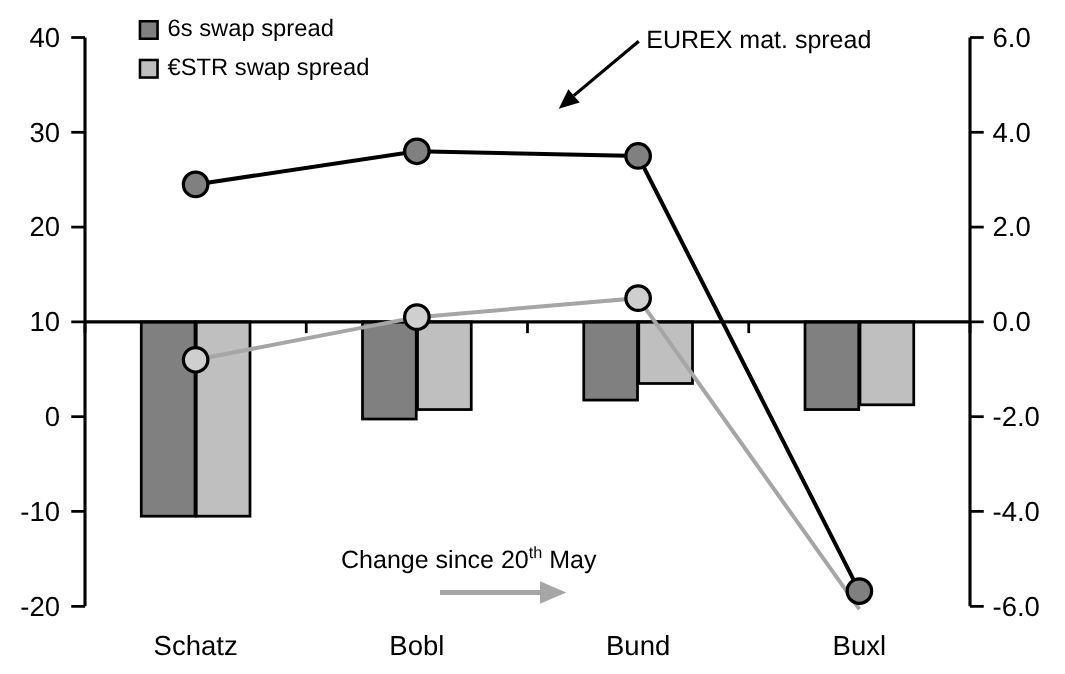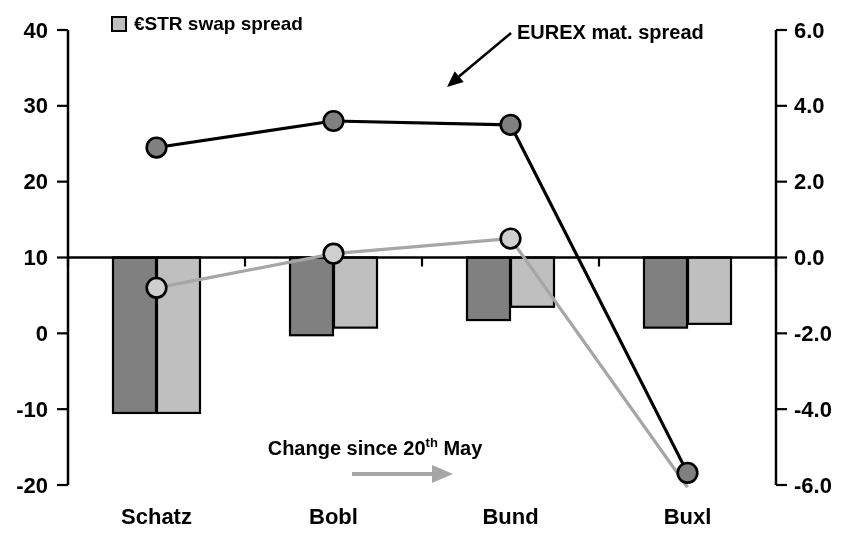--- a/index.html
+++ b/index.html
@@ -4,21 +4,20 @@
 <style>
   html, body { margin: 0; padding: 0; background: #ffffff; }
   .stage {
     position: relative;
     width: 852px;
     height: 539px;
     background: #ffffff;
     font-family: "Liberation Sans", sans-serif;
     color: #000;
     overflow: hidden;
-    font-weight: bold;
   }
   .stage svg { position: absolute; left: 0; top: 0; }
   svg text { font-family: "Liberation Sans", sans-serif; fill: #000; }
 
   .legend {
     position: absolute; left: 111px; top: 12px;
     display: flex; flex-direction: column; gap: 8px;
   }
   .legend-item { display: flex; align-items: center; height: 23px; }
   .legend-swatch {
@@ -103,20 +102,24 @@
       <text x="510.5" y="524" text-anchor="middle" font-size="22">Bund</text>
       <text x="687.5" y="524" text-anchor="middle" font-size="22">Buxl</text>
       <line x1="511" y1="33" x2="459" y2="76.5" stroke="#000000" stroke-width="2.6"></line>
       <polygon points="447,87 463.7,82 454.7,71.3" fill="#000000"></polygon>
       <line x1="352" y1="474" x2="432" y2="474" stroke="#a6a6a6" stroke-width="4"></line>
       <polygon points="432,465 432,483 453,474" fill="#a6a6a6"></polygon>
     </svg>
 
   <div class="legend">
     <div class="legend-item">
+      <span class="legend-swatch" style="background: rgb(128, 128, 128);"></span>
+      <span class="legend-label">6s swap spread</span>
+    </div>
+    <div class="legend-item">
       <span class="legend-swatch" style="background: rgb(191, 191, 191);"></span>
       <span class="legend-label">€STR swap spread</span>
     </div>
   </div>
 
   <div class="eurex-note">
     <div>EUREX mat. spread</div>
   </div>
 
   <div class="change-note">

